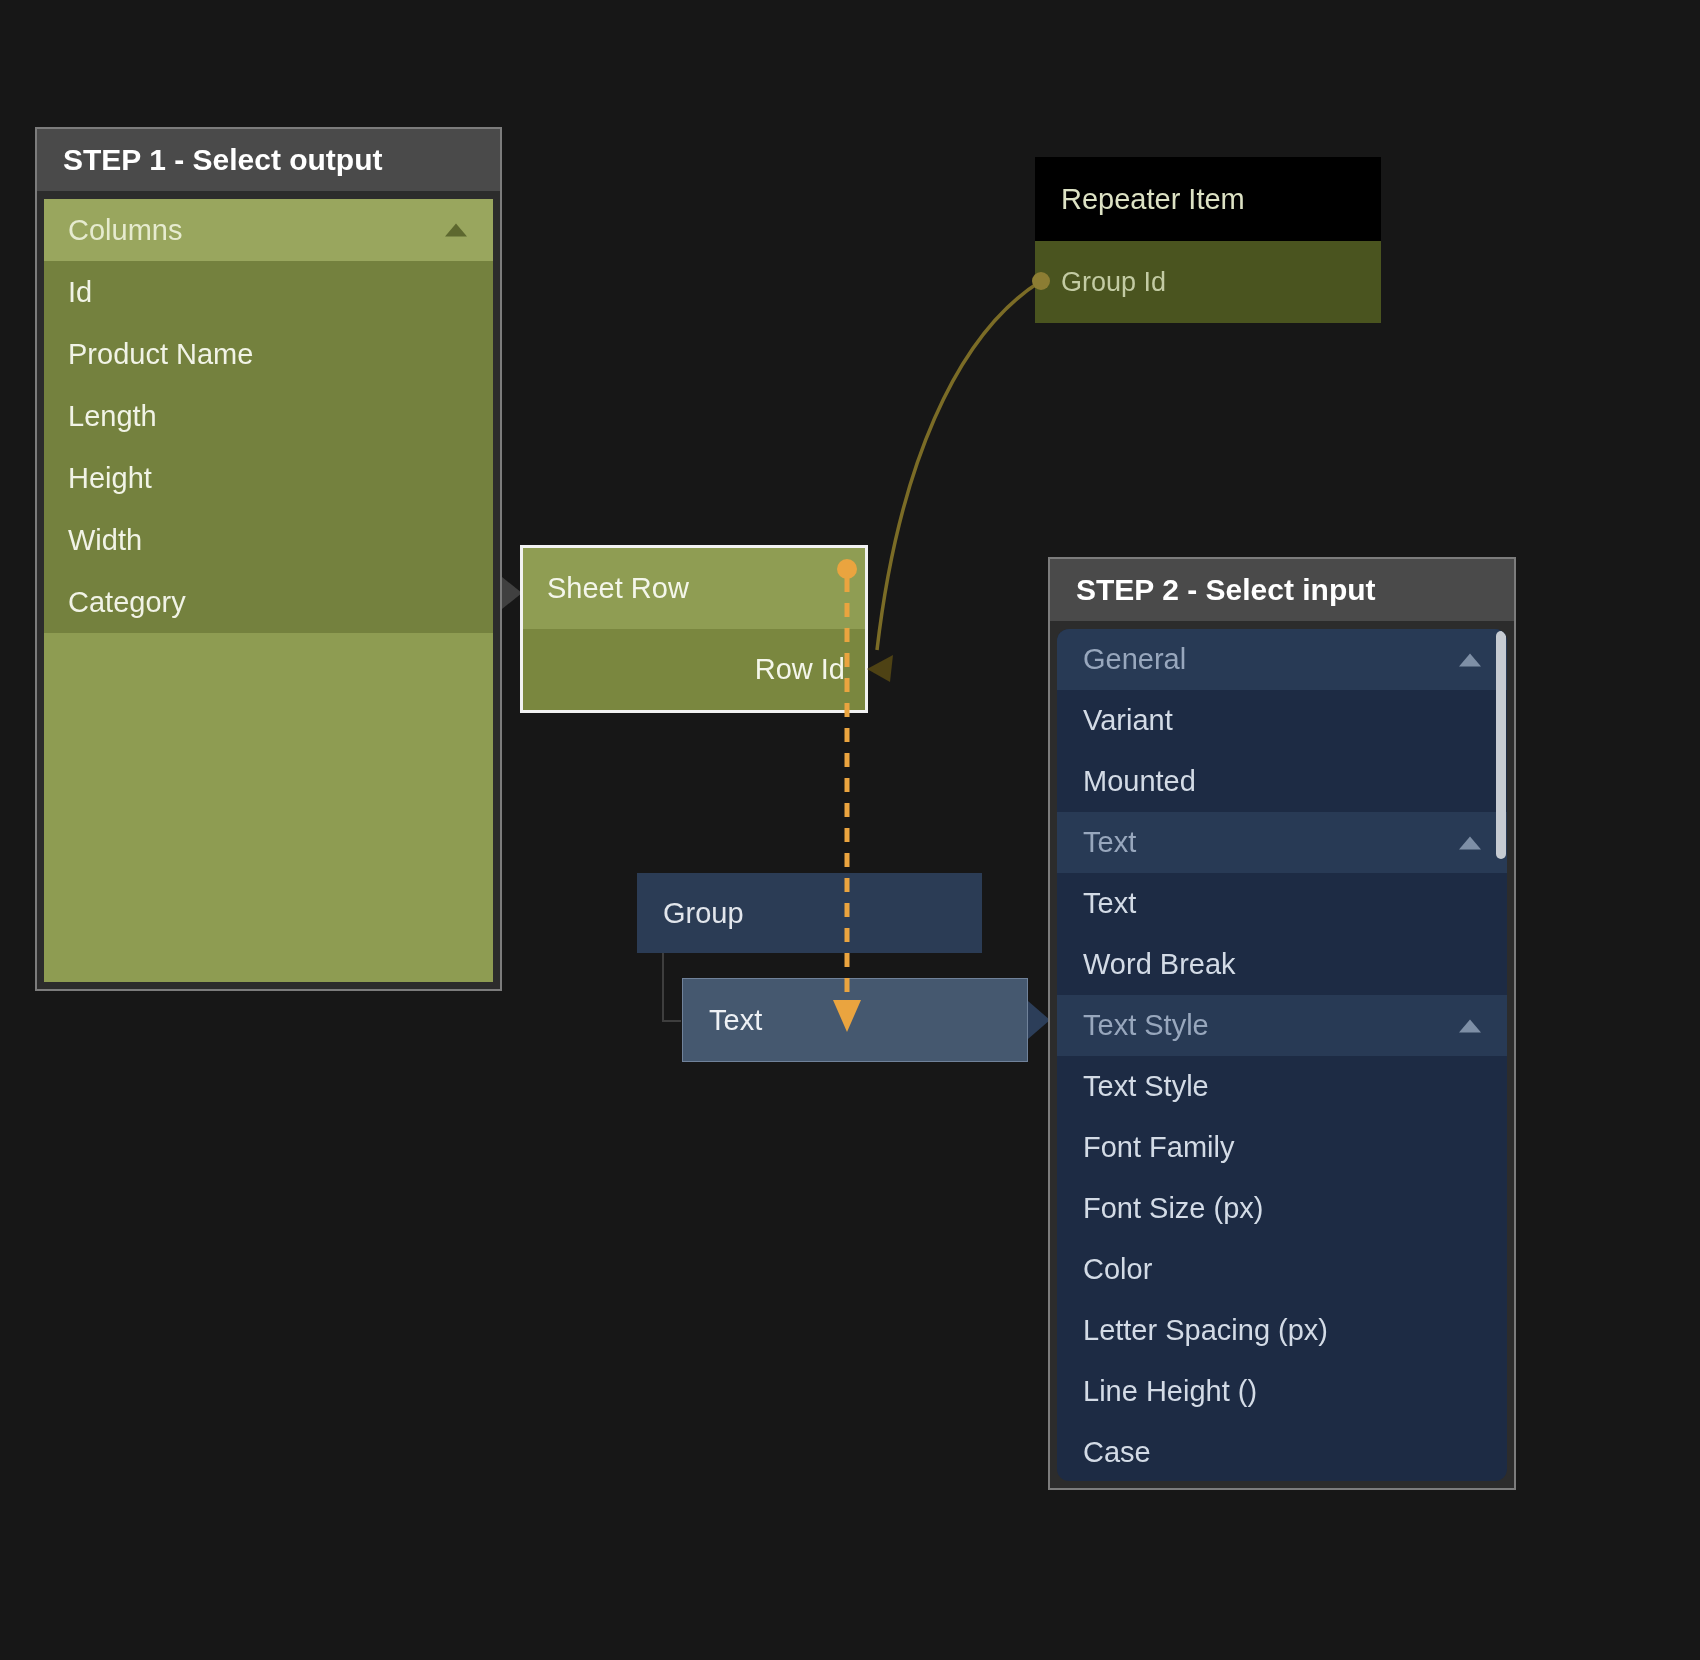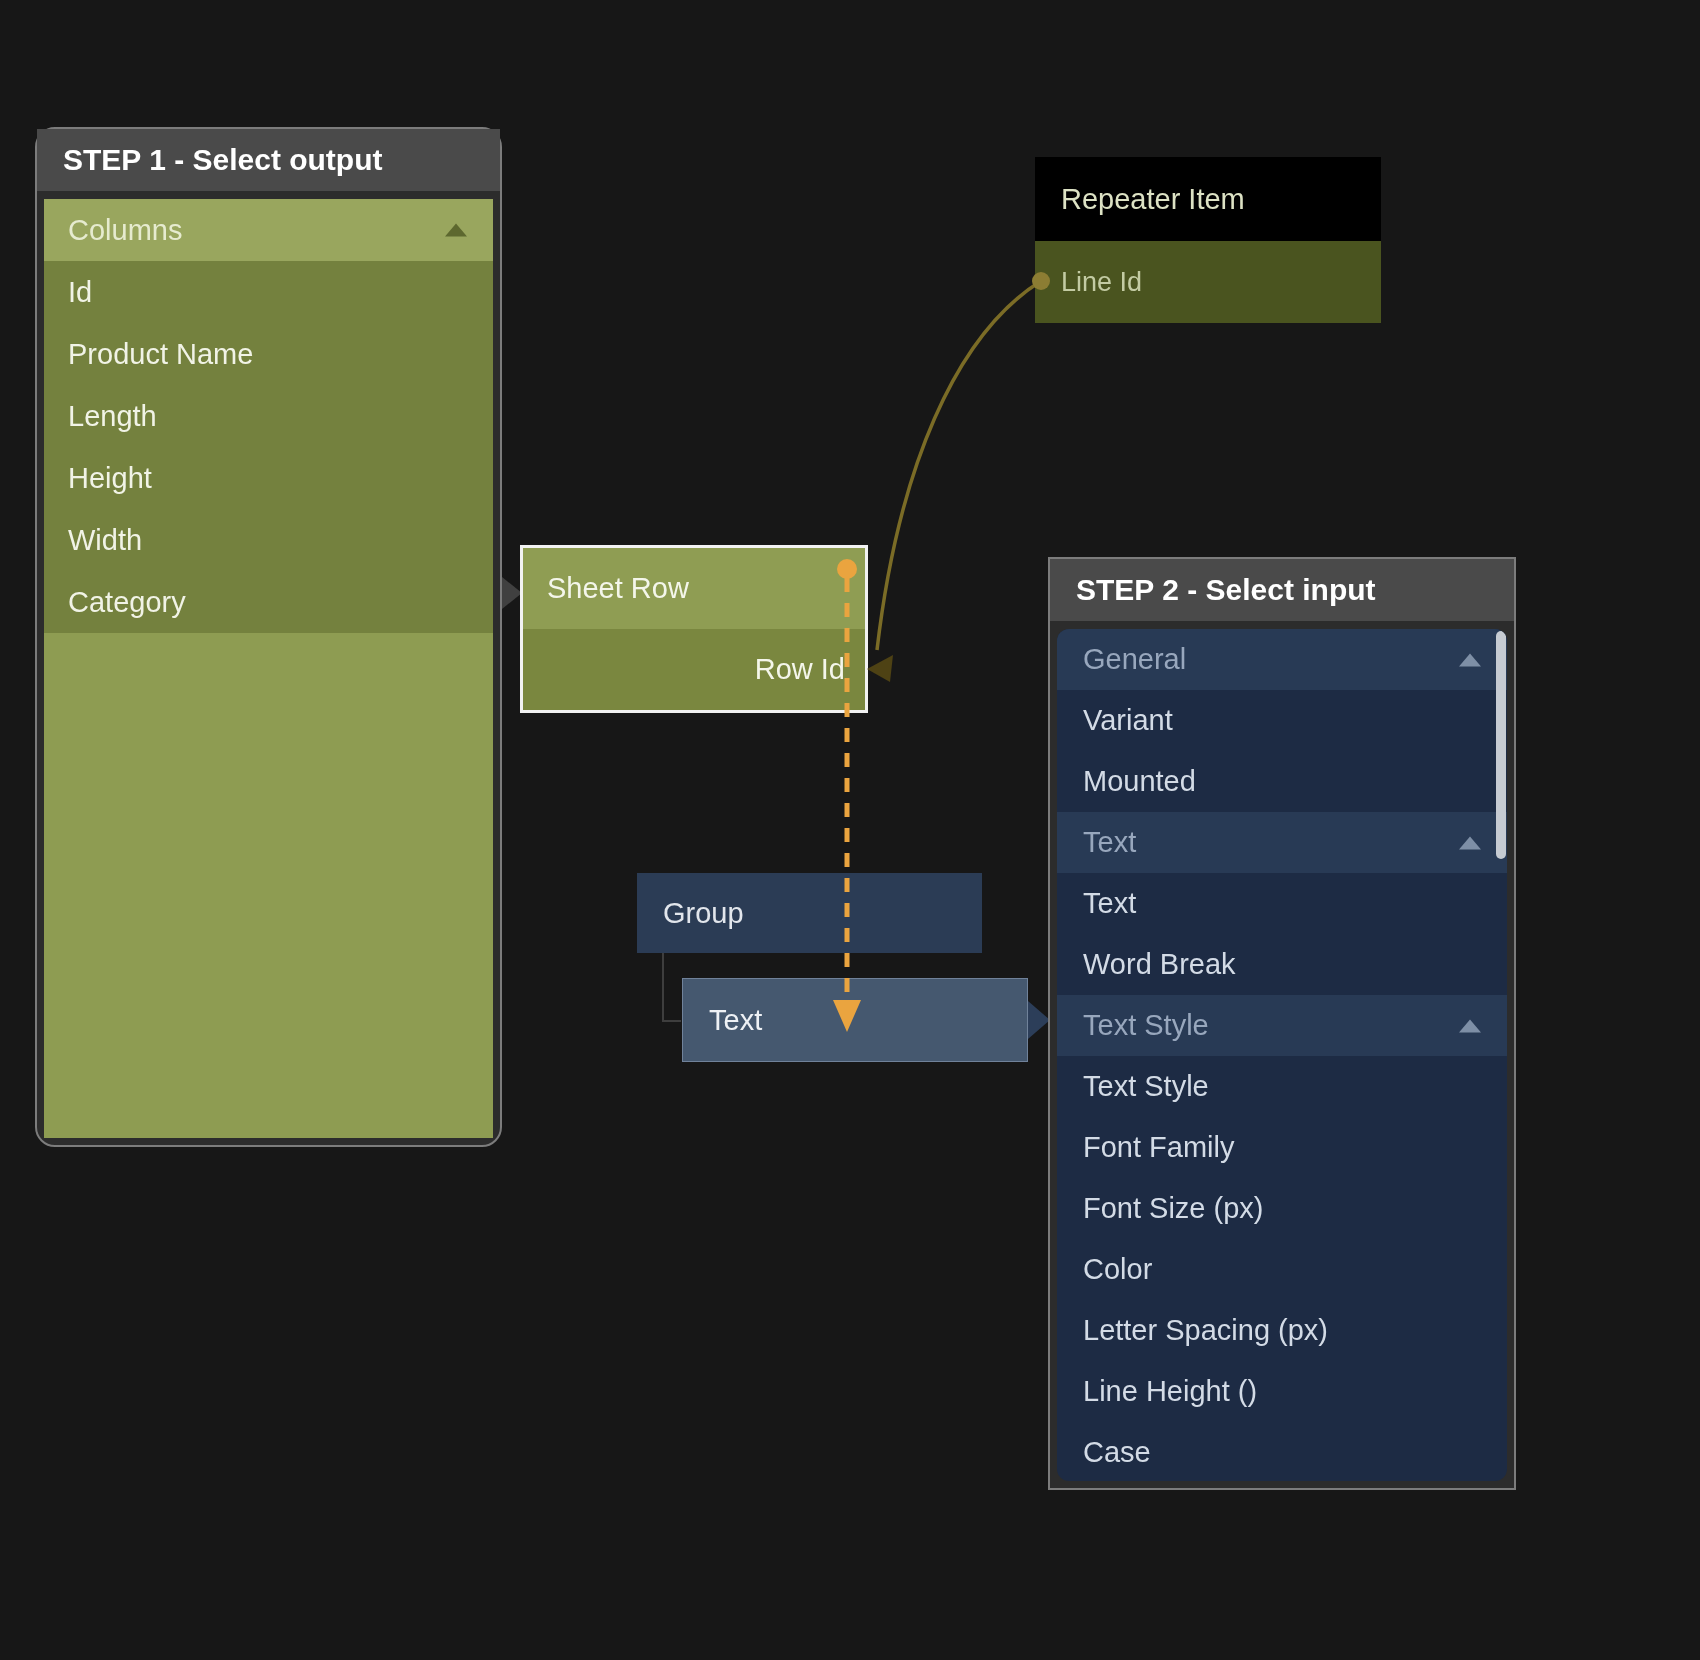--- a/index.html
+++ b/index.html
@@ -3,21 +3,21 @@
 <meta charset="utf-8">
 <style>
   html,body{margin:0;padding:0;background:#171717;}
   #canvas{
     position:relative;width:1700px;height:1660px;background:#171717;
     font-family:"Liberation Sans",sans-serif;overflow:hidden;
   }
   
   .step-panel{position:absolute;border:2px solid #7c7c7c;background:#2c2c2c;box-sizing:border-box;}
   .step-header{height:62px;background:#4a4a4a;color:#ffffff;font-weight:700;font-size:30px;line-height:62px;padding-left:26px;white-space:nowrap;overflow:hidden;}
-  #step1{left:35px;top:127px;width:467px;height:1020px;border-radius:20px;}
+  #step1{left:35px;top:127px;width:467px;height:864px;}
   #step2{left:1048px;top:557px;width:468px;height:933px;}
   .olive-body{position:absolute;left:7px;right:7px;top:70px;bottom:7px;background:#8e9c52;}
   .navy-body{position:absolute;left:7px;right:7px;top:70px;bottom:7px;background:#1d2b44;overflow:hidden;border-radius:12px;}
   .olive-row{height:62px;line-height:62px;font-size:29px;padding-left:24px;position:relative;box-sizing:border-box;}
   .section-olive{background:#99a65e;color:#e6ebcf;}
   .olive-item{background:#74813e;color:#f1f3e6;}
   .navy-row{height:61px;line-height:61px;font-size:29px;padding-left:26px;color:#d3dbe6;position:relative;box-sizing:border-box;white-space:nowrap;}
   .section-navy{background:#283a55;color:#98a7bd;}
   .arrow-up{position:absolute;right:26px;top:50%;transform:translateY(-50%);width:0;height:0;border-left:11px solid transparent;border-right:11px solid transparent;}
   .arrow-olive{border-bottom:13px solid #5d682f;}
@@ -55,21 +55,21 @@
       <div class="olive-row olive-item">Height</div>
       <div class="olive-row olive-item">Width</div>
       <div class="olive-row olive-item">Category</div>
     </div>
   </div>
 
   <div id="nub-step1"></div>
 
   <div id="repeater">
     <div class="rep-header">Repeater Item</div>
-    <div class="rep-field">Line Id</div>
+    <div class="rep-field">Group Id</div>
   </div>
 
   <div id="sheetrow">
     <div class="sr-top">Sheet Row</div>
     <div class="sr-bottom">Row Id</div>
   </div>
 
   <div id="groupnode">
     <span>Group</span>
   </div>

